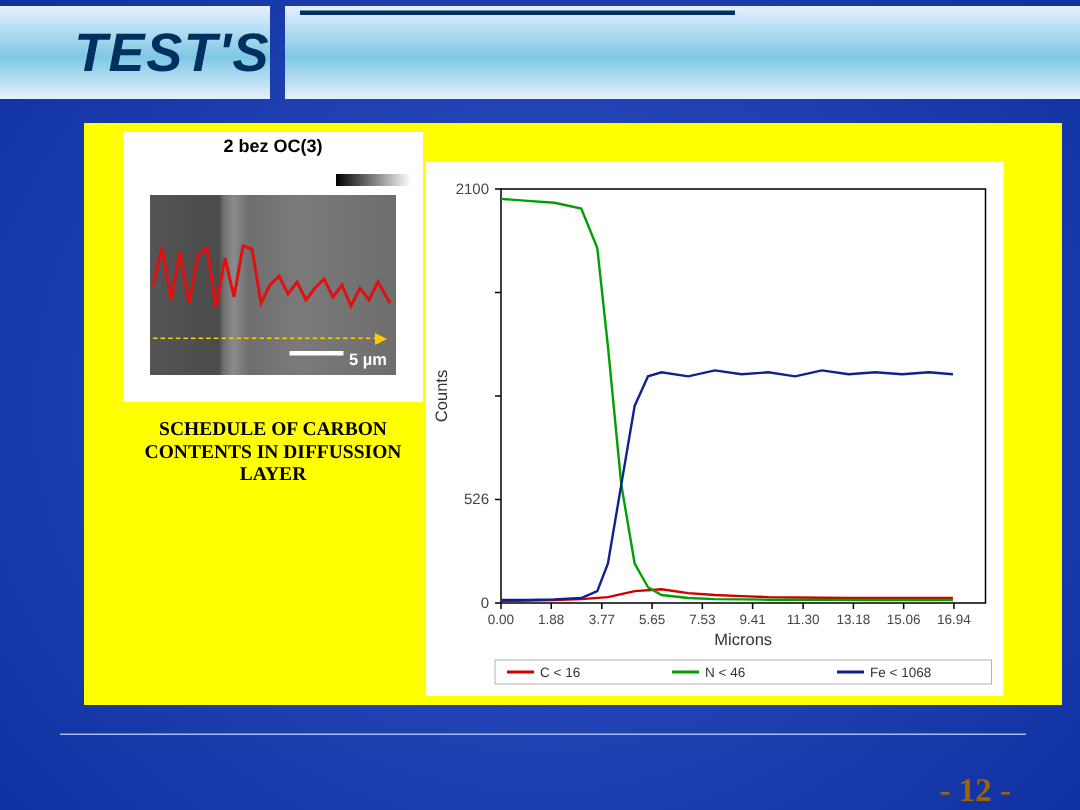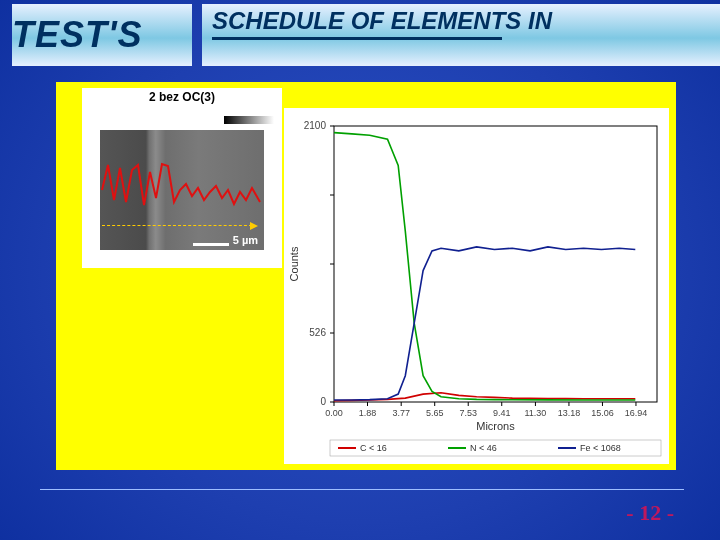--- a/index.html
+++ b/index.html
@@ -11,23 +11,23 @@
     font-family:"Times New Roman",serif;
     position:relative;
     overflow:hidden;
   }
   
   .header-row{
     position:absolute;left:0;top:4px;width:100%;height:70px;
     display:flex;
   }
   .label-box{
-    margin-left:12px;width:180px;height:62px;
+    margin-left:0;width:180px;height:62px;
     background:linear-gradient(180deg,#e6f0ff 0%,#7ec8e3 55%,#e6f0ff 100%);
-    display:flex;align-items:center;justify-content:flex-start;
+    display:flex;align-items:center;justify-content:flex-end;
   }
   .label-box span{
     font:italic 900 36px "Arial Black",Arial,sans-serif;
     color:#003060;letter-spacing:1px;
   }
   .title-box{
     margin-left:10px;flex:1 0 auto;width:505px;height:62px;
     background:linear-gradient(180deg,#e6f0ff 0%,#7ec8e3 55%,#e6f0ff 100%);
     padding:2px 10px;box-sizing:border-box;
   }
@@ -37,20 +37,21 @@
     display:block;
   }
   .title-underline{
     height:3px;width:290px;background:#003060;margin-top:1px;
   }
 
   
   .stage{
     position:absolute;left:56px;top:82px;width:620px;height:388px;
     background:#ffff00;
+    padding-left:32px;
   }
 
   
   .sem{
     position:absolute;left:26px;top:6px;width:200px;height:180px;
     background:#fff;
   }
   .sem-title{
     font:900 12px Arial,sans-serif;color:#000;text-align:center;
     padding-top:2px;
@@ -74,21 +75,21 @@
     border-top:1px dashed #ffcc00;
   }
   .sem-arrow::after{
     content:"";position:absolute;right:-6px;top:-4px;
     border-left:8px solid #ffcc00;border-top:4px solid transparent;
     border-bottom:4px solid transparent;
   }
   .sem-scale{
     position:absolute;right:6px;bottom:4px;
     font:900 11px Arial,sans-serif;color:#fff;
-    display:flex;align-items:flex-end;gap:4px;
+    display:flex;align-items:flex-start;gap:4px;
   }
   .sem-scale .bar{width:36px;height:3px;background:#fff;}
 
   .sem-caption{
     position:absolute;left:26px;top:196px;width:200px;
     font:600 13px "Times New Roman",serif;text-align:center;
     color:#000;line-height:15px;
   }
 
   
@@ -96,33 +97,32 @@
     position:absolute;left:228px;top:26px;width:385px;height:356px;
     background:#fff;
   }
 
   
   .footer-rule{
     position:absolute;left:40px;right:36px;bottom:50px;height:1px;
     background:#9fbfff;
   }
   .page-num{
-    position:absolute;right:46px;bottom:14px;
-    font:600 22px "Times New Roman",serif;color:#be185d;
+    position:absolute;right:46px;bottom:0;
+    font:600 22px "Times New Roman",serif;color:#a16207;
   }
 </style>
 </head>
 <body>
 
 <div class="header-row">
   <div class="label-box">
     <span>TEST'S</span>
   </div>
   <div class="title-box">
-    <span>SCHEDULE OF ELEMENTS IN</span>
     <div class="title-underline"></div>
   </div>
 </div>
 
 <div class="stage">
 
   <div class="sem">
     <div class="sem-title">2 bez OC(3)</div>
     <div class="sem-bar"></div>
     <div class="sem-img">
@@ -131,20 +131,21 @@
         <polyline fill="none" stroke="#e01010" stroke-width="2" points="2,60 8,35 14,70 20,38 26,72 32,40 38,35 44,75 50,42 56,68 62,34 68,36 74,72 80,60 86,54 92,66 98,58 104,70 110,62 116,56 122,68 128,60 134,74 140,62 146,70 152,58 160,72"></polyline>
       </svg>
       <div class="sem-arrow"></div>
       <div class="sem-scale">
         <span class="bar"></span>
         <span>5 µm</span>
       </div>
     </div>
   </div>
 
+  <div class="sem-caption">SCHEDULE OF CARBON CONTENTS IN DIFFUSSION LAYER</div>
 
   <div class="chart-wrap">
     <svg id="chart-svg" width="385" height="356" viewBox="0 0 385 356">
         <rect x="50" y="18" width="323" height="276" fill="#fff" stroke="#000" stroke-width="1"></rect>
         <line x1="46" y1="294" x2="50" y2="294" stroke="#000"></line>
         <text x="42" y="297" text-anchor="end" font-size="10" font-family="Arial" fill="#444">0</text>
         <line x1="46" y1="225" x2="50" y2="225" stroke="#000"></line>
         <text x="42" y="228" text-anchor="end" font-size="10" font-family="Arial" fill="#444">526</text>
         <line x1="46" y1="156" x2="50" y2="156" stroke="#000"></line>
         <line x1="46" y1="87" x2="50" y2="87" stroke="#000"></line>

